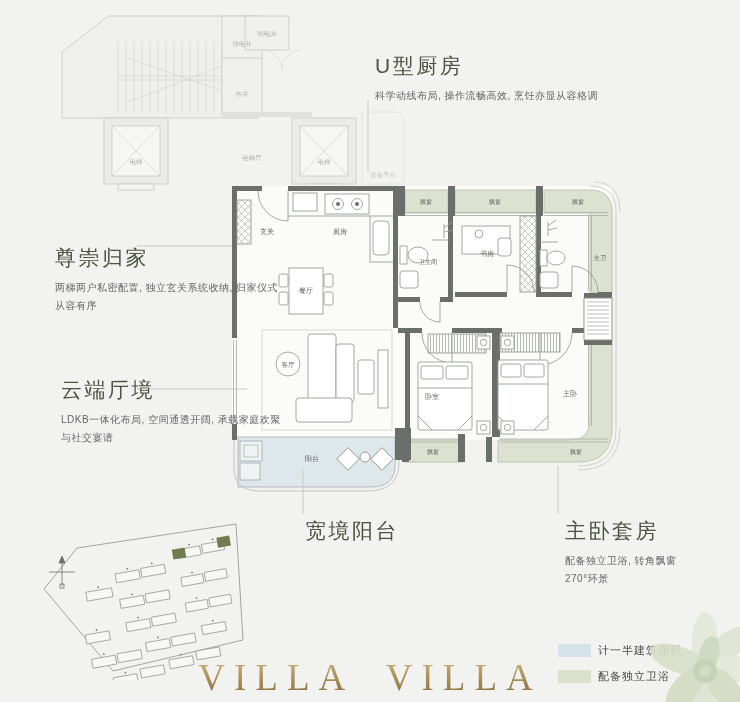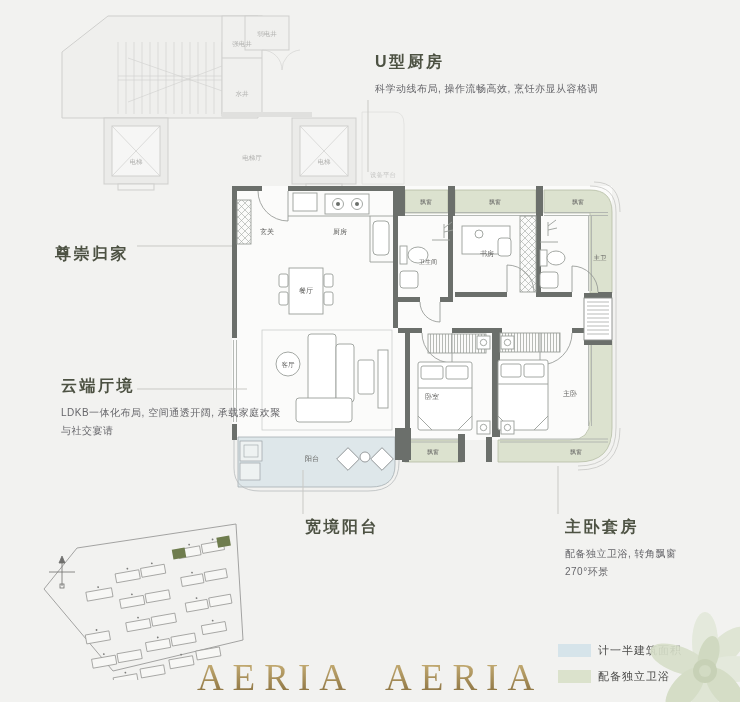--- a/index.html
+++ b/index.html
@@ -3,21 +3,21 @@
 <meta charset="utf-8">
 <style>
   html,body{margin:0;padding:0;}
   body{
     width:740px;height:702px;position:relative;overflow:hidden;
     background:#f2f2f0;
     font-family:"Liberation Sans","DejaVu Sans",sans-serif;
   }
   svg text{font-family:"Liberation Sans","DejaVu Sans",sans-serif;}
   .anno{position:absolute;}
-  .anno-title{font-size:16px;font-weight:700;color:#4d5243;letter-spacing:2.5px;margin:0 0 7px 0;}
+  .anno-title{font-size:21px;font-weight:400;color:#4d5243;letter-spacing:2.5px;margin:0 0 7px 0;}
   .anno-desc{font-size:10px;color:#66666a;line-height:1.75;letter-spacing:.5px;}
   .legend{position:absolute;left:558px;top:643px;}
   .legend-row{display:flex;align-items:center;margin-bottom:11px;}
   .swatch{display:inline-block;width:33px;height:13px;margin-right:7px;}
   .swatch-half{background:#d6e4ea;}
   .swatch-none{background:#dbe2cc;}
   .legend-label{font-size:11px;color:#4a4a48;letter-spacing:1px;}
   .brand{
     position:absolute;left:140px;top:656px;width:460px;text-align:center;
     font-family:"Liberation Serif","DejaVu Serif",serif;
@@ -246,20 +246,21 @@
   </g>
 </svg>
 
 <div class="anno" style="left:375px;top:52px;width:268px;">
   <div class="anno-title">U型厨房</div>
   <div class="anno-desc">科学动线布局, 操作流畅高效, 烹饪亦显从容格调</div>
 </div>
 
 <div class="anno" style="left:55px;top:244px;width:228px;">
   <div class="anno-title">尊崇归家</div>
+  <div class="anno-desc">两梯两户私密配置, 独立玄关系统收纳, 归家仪式从容有序</div>
 </div>
 
 <div class="anno" style="left:61px;top:376px;width:228px;">
   <div class="anno-title">云端厅境</div>
   <div class="anno-desc">LDKB一体化布局, 空间通透开阔, 承载家庭欢聚与社交宴请</div>
 </div>
 
 <div class="anno" style="left:305px;top:517px;width:235px;">
   <div class="anno-title">宽境阳台</div>
 </div>
@@ -330,21 +331,21 @@
   <div class="legend-row">
     <span class="swatch swatch-half"></span>
     <span class="legend-label">计一半建筑面积</span>
   </div>
   <div class="legend-row">
     <span class="swatch swatch-none"></span>
     <span class="legend-label">配备独立卫浴</span>
   </div>
 </div>
 
-<div class="brand">AERIA AERIA</div>
+<div class="brand">VILLA VILLA</div>
 
 <svg width="115" height="105" viewBox="0 0 115 105" style="position:absolute;right:0;bottom:0;">
   <g opacity="0.9">
     <ellipse cx="80" cy="45" rx="13" ry="30" fill="#e3e9da"></ellipse>
     <ellipse cx="80" cy="45" rx="13" ry="30" fill="#dde4d2" transform="rotate(45 80 72)"></ellipse>
     <ellipse cx="108" cy="72" rx="30" ry="13" fill="#e3e9da"></ellipse>
     <ellipse cx="52" cy="72" rx="30" ry="13" fill="#d7dfc9" transform="rotate(20 80 72)"></ellipse>
     <ellipse cx="80" cy="99" rx="14" ry="28" fill="#dde4d2"></ellipse>
     <ellipse cx="100" cy="92" rx="13" ry="26" fill="#d2dbc2" transform="rotate(-40 100 92)"></ellipse>
     <ellipse cx="60" cy="92" rx="13" ry="26" fill="#d2dbc2" transform="rotate(40 60 92)"></ellipse>

